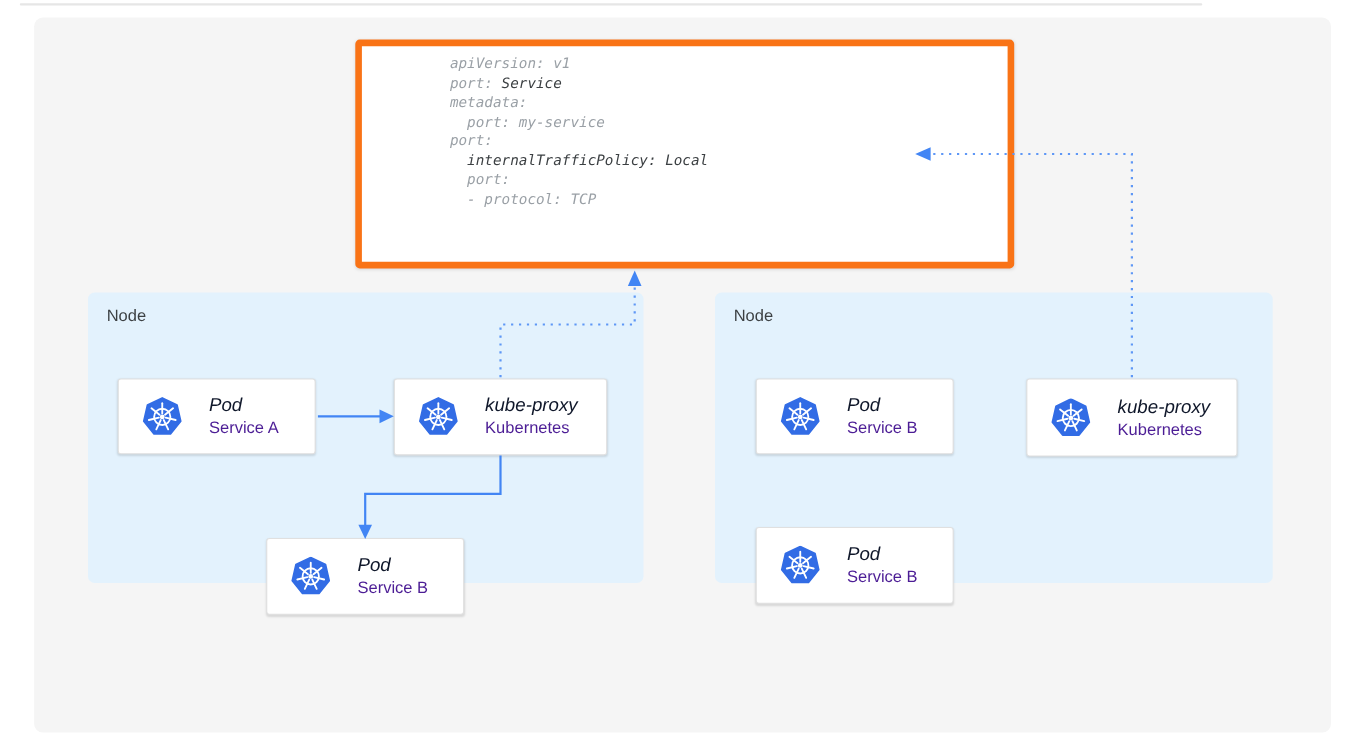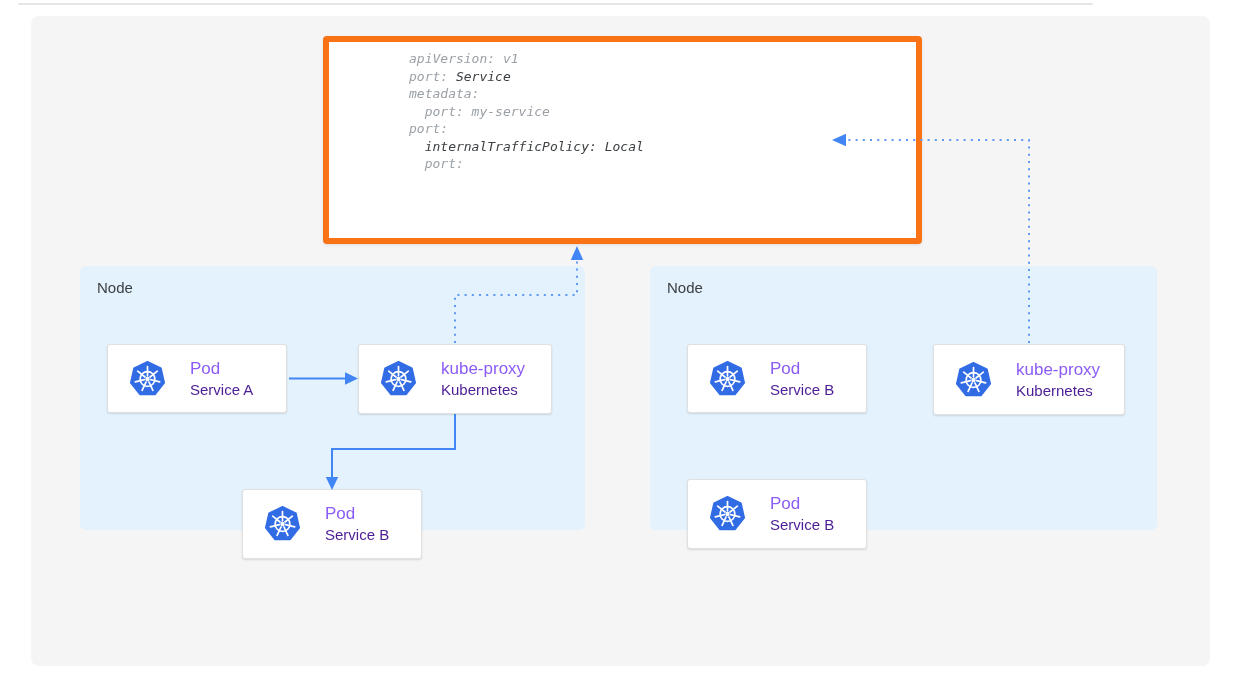--- a/index.html
+++ b/index.html
@@ -35,21 +35,21 @@
     position:absolute;left:17px;top:13px;font-size:15px;color:#3c4043;
   }
   .card{
     position:absolute;display:flex;align-items:center;
     box-sizing:border-box;background:#ffffff;border:1px solid #e0e0e0;
     border-radius:3px;box-shadow:0 1px 2px rgba(0,0,0,.12);
     padding-left:21px;
   }
   .k8s-icon{width:37px;height:36px;flex:0 0 auto;display:block;}
   .card-text{display:flex;flex-direction:column;margin-left:24px;}
-  .card-title{font-size:17px;color:#8b5cf6;line-height:20px;}
+  .card-title{font-size:17px;color:#0f172a;line-height:20px;font-style:italic;}
   .card-subtitle{font-size:15px;color:#4c1d95;line-height:18px;margin-top:2px;}
   
   .pos-l-pod-a{left:27px;top:78px;width:180px;height:69px;}
   .pos-l-kp{left:278px;top:78px;width:194px;height:70px;}
   .pos-l-pod-b{left:162px;top:223px;width:180px;height:70px;}
   .pos-r-pod-b1{left:37px;top:78px;width:180px;height:69px;}
   .pos-r-kp{left:283px;top:78px;width:192px;height:71px;}
   .pos-r-pod-b2{left:37px;top:213px;width:180px;height:70px;}
   .overlay{
     position:absolute;left:0;top:0;width:1233px;height:683px;
@@ -85,20 +85,21 @@
   <div class="panel"></div>
 
   <div class="yaml-card">
       <div class="code-line"><span>apiVersion: v1</span></div>
       <div class="code-line"><span>port: </span><span class="code-bold">Service</span></div>
       <div class="code-line"><span>metadata:</span></div>
       <div class="code-line"><span>  port: my-service</span></div>
       <div class="code-line"><span>port:</span></div>
       <div class="code-line"><span>  </span><span class="code-bold">internalTrafficPolicy: Local</span></div>
       <div class="code-line"><span>  port:</span></div>
+      <div class="code-line"><span>  - protocol: TCP</span></div>
     </div>
 
   <div class="node node-left">
     <div class="node-label">Node</div>
 
     <div class="card pos-l-pod-a">
       <svg class="k8s-icon">
           <use href="#k8s"></use>
         </svg>
       <span class="card-text">

